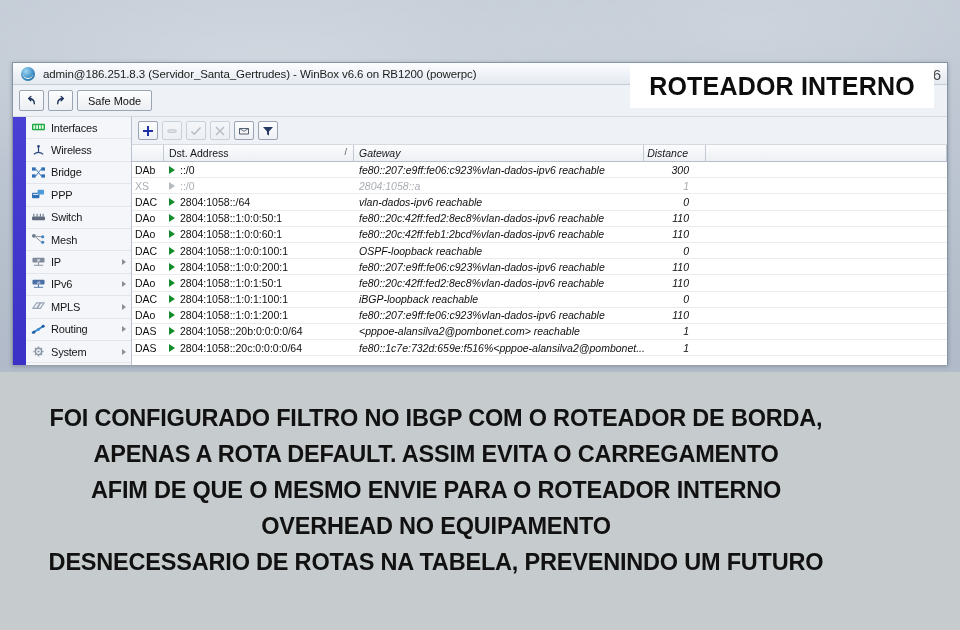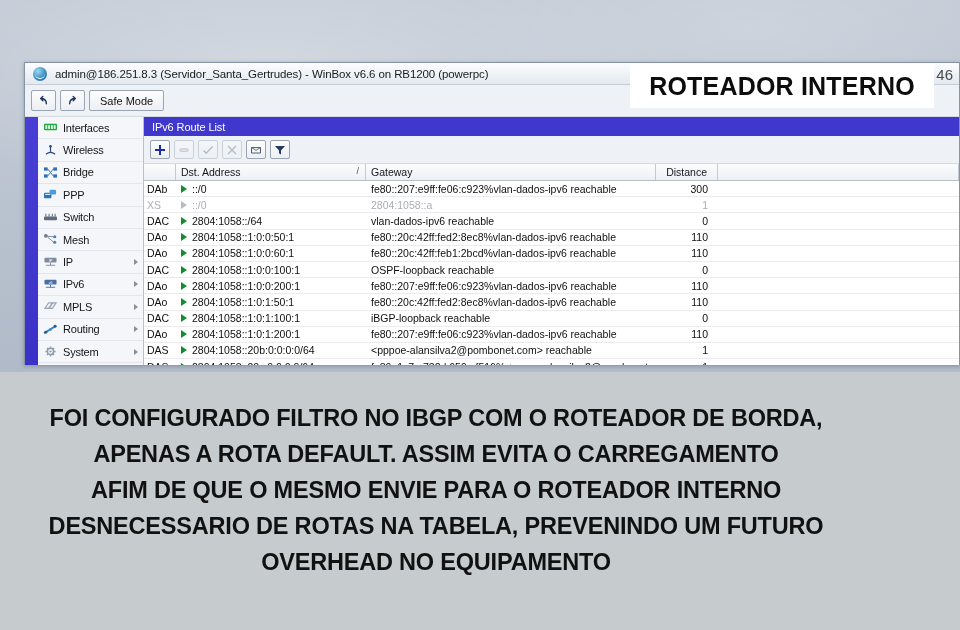--- a/index.html
+++ b/index.html
@@ -25,21 +25,21 @@
     content:"";
     position:absolute; left:0; top:0; right:0; bottom:0;
     background:
       radial-gradient(ellipse 600px 180px at 28% 18%, rgba(255,255,255,.28), rgba(255,255,255,0) 70%),
       radial-gradient(ellipse 420px 150px at 78% 8%, rgba(255,255,255,.18), rgba(255,255,255,0) 70%);
   }
 
   
   #winbox-window {
     position: absolute;
-    left: 24px; top: 62px;
+    left: 12px; top: 62px;
     width: 936px; height: 303px;
     background: #eef1f5;
     border: 1px solid #8694a8;
     border-bottom: none;
     box-shadow: 0 1px 4px rgba(0,0,0,.25);
     overflow: hidden;
   }
 
   
   #titlebar {
@@ -170,22 +170,22 @@
   .tbl-row { display: flex; height: 16.2px; align-items: center; font-size: 10.5px; color:#0f0f0f; }
   #tbl-head {
     background: linear-gradient(180deg,#fbfcfd,#edf0f4);
     border-bottom: 1px solid #b8bfc9;
     height: 17px;
     color: #14161a;
   }
   #tbl-head .c { border-right: 1px solid #c3c9d2; height: 100%; display:flex; align-items:center; }
   .c-flag { width: 32px; flex:none; padding-left:3px; }
   .c-dst  { width: 190px; flex:none; padding-left: 5px; position: relative; }
-  .c-gw   { width: 290px; flex:none; padding-left: 5px; overflow:hidden; white-space:nowrap; }
-  .c-dist { width: 62px; flex:none; text-align: center; padding-right: 10px; justify-content:flex-end; display:flex; }
+  .c-gw   { width: 290px; flex:none; padding-left: 5px; overflow:hidden; white-space:nowrap;font-style:italic; }
+  .c-dist { width: 62px; flex:none; text-align: center; padding-right: 17px; justify-content:flex-end; display:flex;font-style:italic; }
   .c-rest { flex: 1; }
   .sort-mark { position:absolute; right:6px; top:2px; font-size:9px; color:#555; }
 
   .tbl-row.data { border-bottom: 1px solid #e9ebee; }
   .tbl-row.data .c-dst { display:flex; align-items:center; gap:3px; }
   .tbl-row.data .c-dist { display:flex; align-items:center; justify-content:flex-end; }
   .row-dim { color: #a9adb3; }
   .tri {
     width:0;height:0; flex:none;
     border-left: 6px solid #128c2a;
@@ -388,21 +388,20 @@
           </span>
           <span class="side-label">System</span>
           <span class="side-arrow"></span>
         </div>
 
       </div>
     </div>
 
     <div id="main-panel">
 
-      <div id="panel-title">IPv6 Route List</div>
 
       <div id="panel-toolbar">
         <div class="pt-btn">
           <svg width="12" height="12" viewBox="0 0 12 12">
               <path d="M5 1 H7 V5 H11 V7 H7 V11 H5 V7 H1 V5 H5 Z" fill="#1d2fa8"></path>
             </svg>
         </div>
         <div class="pt-btn disabled">
           <svg width="12" height="12" viewBox="0 0 12 12">
               <rect x="2" y="5" width="8" height="2.2" rx=".6" fill="none" stroke="#6a7382" stroke-width="1"></rect>
@@ -569,15 +568,15 @@
     </div>
   </div>
 </div>
 
 <div id="roteador-label">ROTEADOR INTERNO</div>
 
 <div id="caption">
     <p>FOI CONFIGURADO FILTRO NO IBGP COM O ROTEADOR DE BORDA,</p>
     <p>APENAS A ROTA DEFAULT. ASSIM EVITA O CARREGAMENTO</p>
     <p>AFIM DE QUE O MESMO ENVIE PARA O ROTEADOR INTERNO</p>
+    <p>OVERHEAD NO EQUIPAMENTO</p>
     <p>DESNECESSARIO DE ROTAS  NA TABELA, PREVENINDO UM FUTURO</p>
-    <p>OVERHEAD NO EQUIPAMENTO</p>
   </div>
 
 </body></html>

